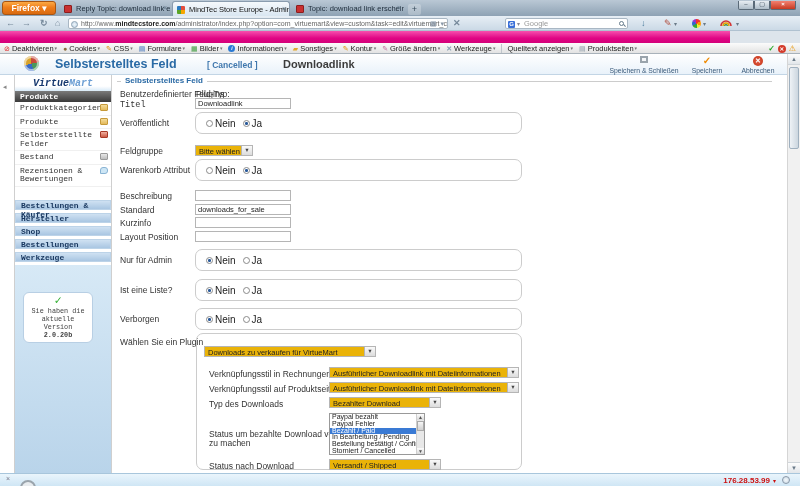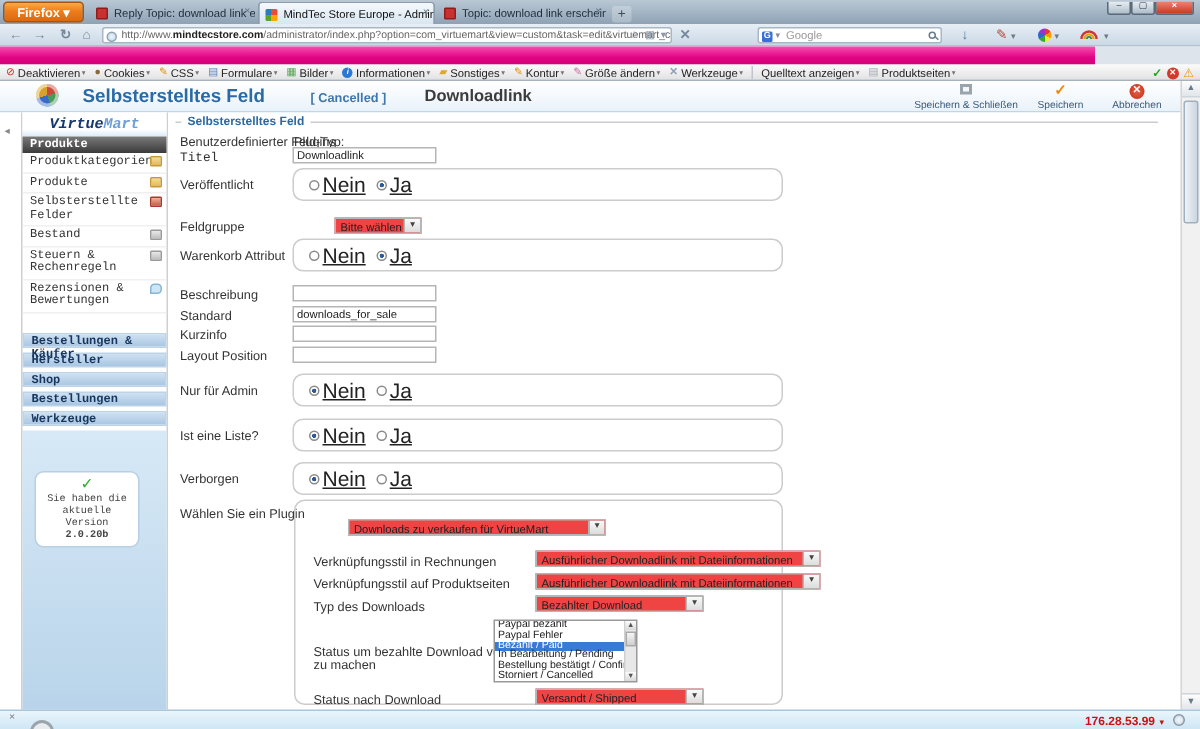--- a/index.html
+++ b/index.html
@@ -118,23 +118,23 @@
   .legend { position:absolute; top:1px; left:8px; background:#fff; padding:0 4px;
     font-size:8px; font-weight:bold; color:#2a6aa5; }
   .flbl { position:absolute; left:7px; font-size:8.5px; color:#333; }
   .fval { position:absolute; font-size:8.5px; color:#333; }
   .tinput { position:absolute; left:82px; width:96px; height:11px; border:1px solid #b5b5b5;
     background:#fff; font-size:7.5px; padding:0 2px; font-family:"Liberation Sans",sans-serif; color:#222; }
   .rbox { position:absolute; left:82px; width:327px; height:22px; border:1px solid #ccc;
     border-radius:7px; display:flex; align-items:center; padding-left:10px; }
   .radio { width:7px; height:7px; border:1px solid #8a8a8a; border-radius:50%; background:#fff; margin-right:2px; }
   .radio.checked { background:radial-gradient(circle,#2a5a9a 0 38%,#fff 44%); }
-  .rlbl { font-size:14px; color:#222; margin-right:7px;text-decoration:underline; }
-  .fselect { position:absolute; height:11px; border:1px solid #b5b5b5; background:#ef4444;
-    font-size:7.5px; line-height:9px; padding:1px 14px 0 3px; white-space:nowrap; overflow:hidden; color:#222;margin-left:28px; }
+  .rlbl { font-size:10px; color:#222; margin-right:7px; }
+  .fselect { position:absolute; height:11px; border:1px solid #b5b5b5; background:#eab308;
+    font-size:7.5px; line-height:9px; padding:1px 14px 0 3px; white-space:nowrap; overflow:hidden; color:#222; }
   .fselect .sbtn { position:absolute; right:0; top:0; width:11px; height:9px;
     background:linear-gradient(#fafafa,#dcdcdc); border-left:1px solid #b5b5b5;
     font-size:5.5px; text-align:center; line-height:9px; color:#444; }
   .pluginbox { position:absolute; left:83px; top:258px; width:326px; height:137px;
     border:1px solid #ccc; border-radius:7px; }
   .pl-lbl { position:absolute; font-size:8.5px; color:#333; }
   .listbox { position:absolute; left:132px; top:79px; width:96px; height:42px;
     border:1px solid #999; background:#fff; overflow:hidden; padding-right:8px; }
   .opt { font-size:7px; line-height:6.8px; padding-left:2px; white-space:nowrap; color:#222; }
   .opt.sel { background:#3a7ad4; color:#fff; }
@@ -314,21 +314,20 @@
 <div class="content">
   <span class="collapse">◂</span>
 
   <div class="sidebar">
     <div class="vm-logo"><span class="p1">Virtue</span><span class="p2">Mart</span></div>
     <div class="sb-head">Produkte</div>
     <div class="sb-item"><span>Produktkategorien</span><span class="micon mi-folder"></span></div>
     <div class="sb-item"><span>Produkte</span><span class="micon mi-folder"></span></div>
     <div class="sb-item"><span>Selbsterstellte Felder</span><span class="micon mi-page"></span></div>
     <div class="sb-item"><span>Bestand</span><span class="micon mi-gray"></span></div>
-    <div class="sb-item"><span>Steuern &amp; Rechenregeln</span><span class="micon mi-gray"></span></div>
     <div class="sb-item"><span>Rezensionen &amp; Bewertungen</span><span class="micon mi-bubble"></span></div>
     <div class="sb-sections">
       <div class="sb-sec">Bestellungen &amp; Käufer</div>
       <div class="sb-sec">Hersteller</div>
       <div class="sb-sec">Shop</div>
       <div class="sb-sec">Bestellungen</div>
       <div class="sb-sec">Werkzeuge</div>
     </div>
     <div class="sb-blue">
       <div class="verbox">

